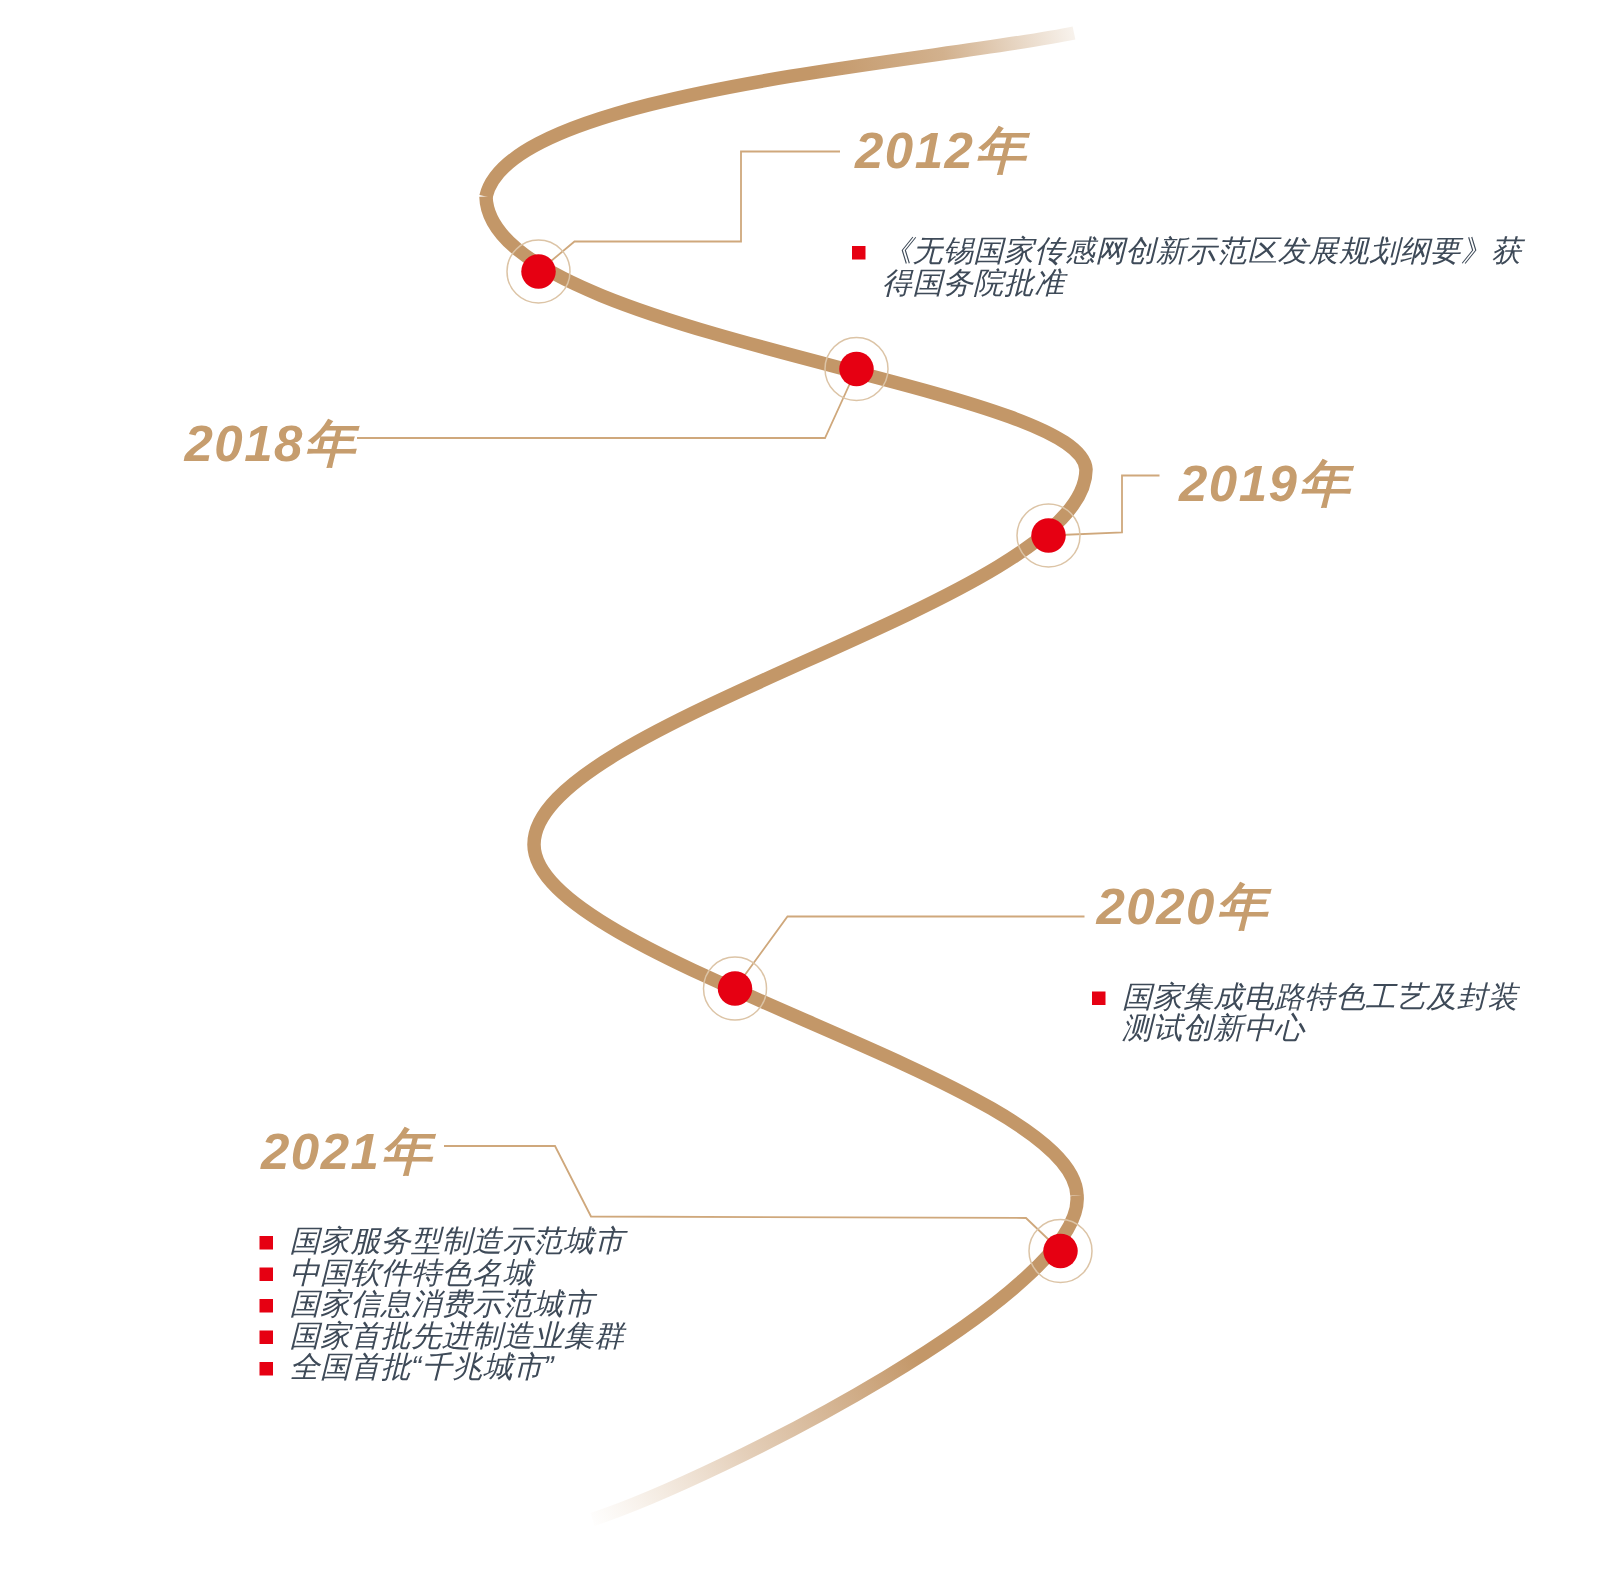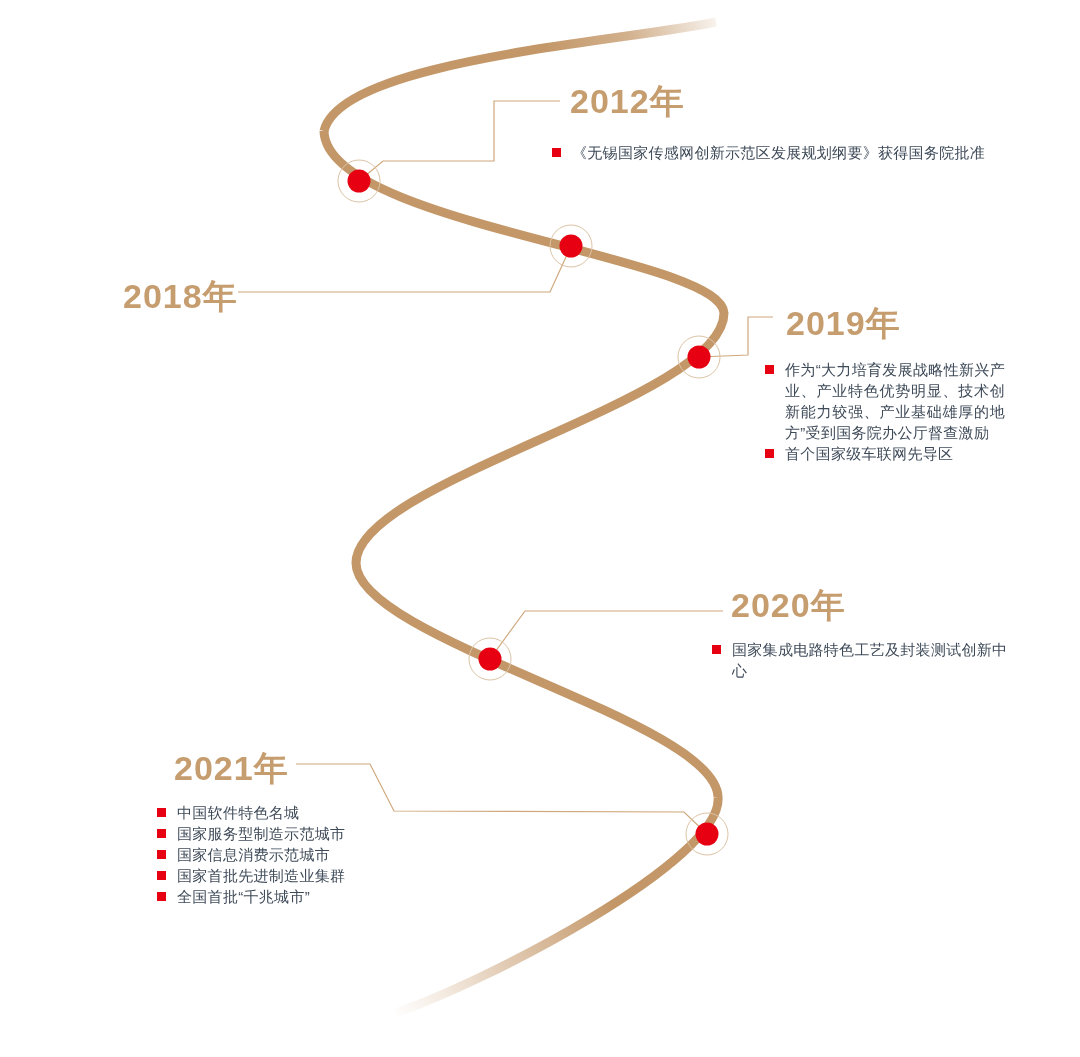--- a/index.html
+++ b/index.html
@@ -2,30 +2,31 @@
 <html><head>
 <meta charset="utf-8">
 <style>
   html,body{margin:0;padding:0;background:#ffffff;}
   .canvas{
     position:relative;
     width:1071px;height:1057px;
     background:#ffffff;
     overflow:hidden;
     font-family:"Liberation Sans","DejaVu Sans",sans-serif;
+    font-style:italic;
   }
   .curve-svg{position:absolute;left:0;top:0;}
   .year{
     position:absolute;margin:0;
     font-size:34px;line-height:34px;font-weight:bold;
     color:#C69D6E;letter-spacing:1px;white-space:nowrap;
   }
   .items{
-    position:absolute;margin:0;padding:0;list-style:none;
-    font-size:15px;line-height:21px;color:#3E4A58;letter-spacing:0.3px;
+    position:absolute;margin:16px;padding:0;list-style:none;
+    font-size:20px;line-height:21px;color:#3E4A58;letter-spacing:0.3px;
   }
   .items li{position:relative;padding-left:20px;margin:0;}
   .items li::before{
     content:"";position:absolute;left:0;top:6px;
     width:9px;height:9px;background:#E60012;
   }
   #y2012{left:570px;top:84px;}
   #l2012{left:552px;top:142px;width:448px;}
   #y2018{left:123px;top:279px;}
   #l2018{left:95px;top:332px;width:372px;}
@@ -82,32 +83,28 @@
   </svg>
 
   <h2 class="year" id="y2012">2012年</h2>
   <ul class="items" id="l2012">
     <li>《无锡国家传感网创新示范区发展规划纲要》获得国务院批准</li>
   </ul>
 
   <h2 class="year" id="y2018">2018年</h2>
 
   <h2 class="year" id="y2019">2019年</h2>
-  <ul class="items" id="l2019">
-    <li>作为“大力培育发展战略性新兴产业、产业特色优势明显、技术创新能力较强、产业基础雄厚的地方”受到国务院办公厅督查激励</li>
-    <li>首个国家级车联网先导区</li>
-  </ul>
 
   <h2 class="year" id="y2020">2020年</h2>
   <ul class="items" id="l2020">
     <li>国家集成电路特色工艺及封装测试创新中心</li>
   </ul>
 
   <h2 class="year" id="y2021">2021年</h2>
   <ul class="items" id="l2021">
+    <li>国家服务型制造示范城市</li>
     <li>中国软件特色名城</li>
-    <li>国家服务型制造示范城市</li>
     <li>国家信息消费示范城市</li>
     <li>国家首批先进制造业集群</li>
     <li>全国首批“千兆城市”</li>
   </ul>
 
 </div>
 
 </body></html>

